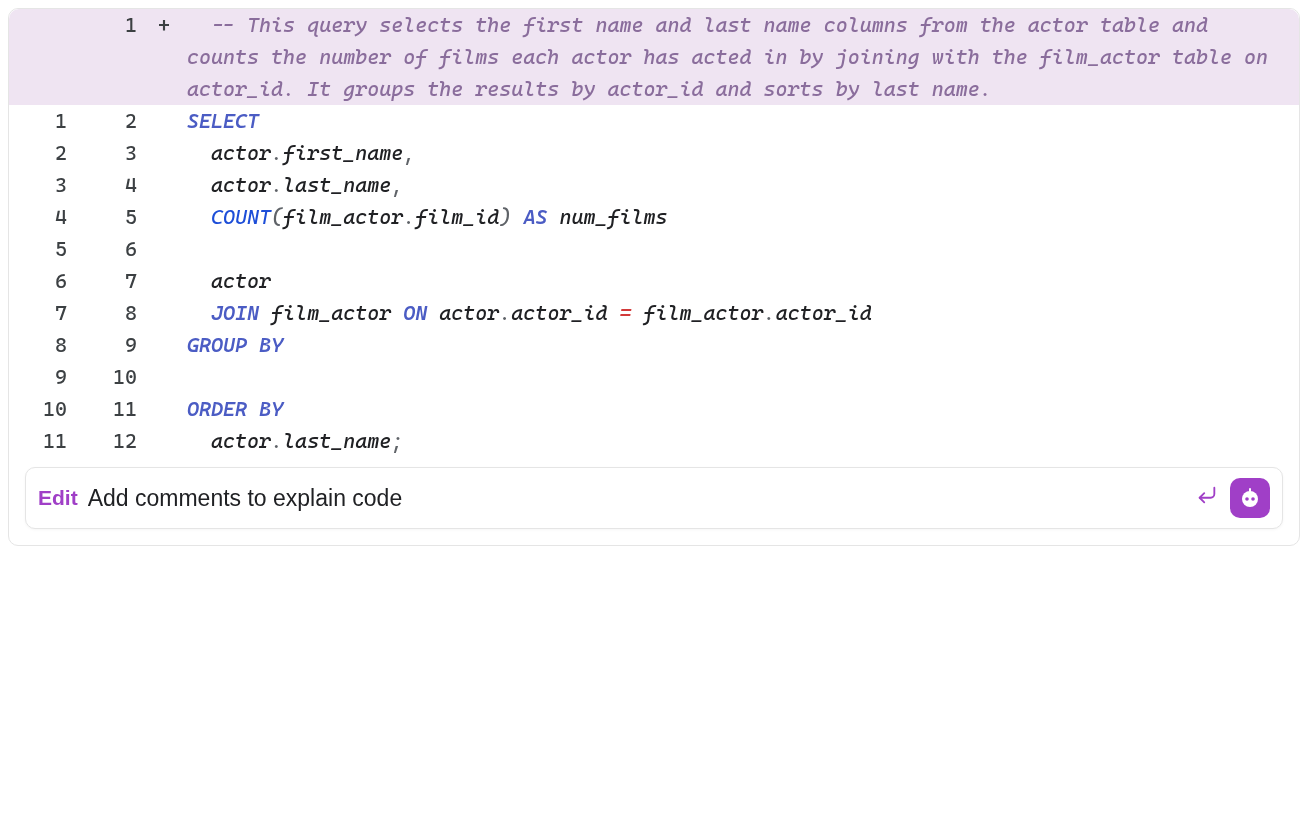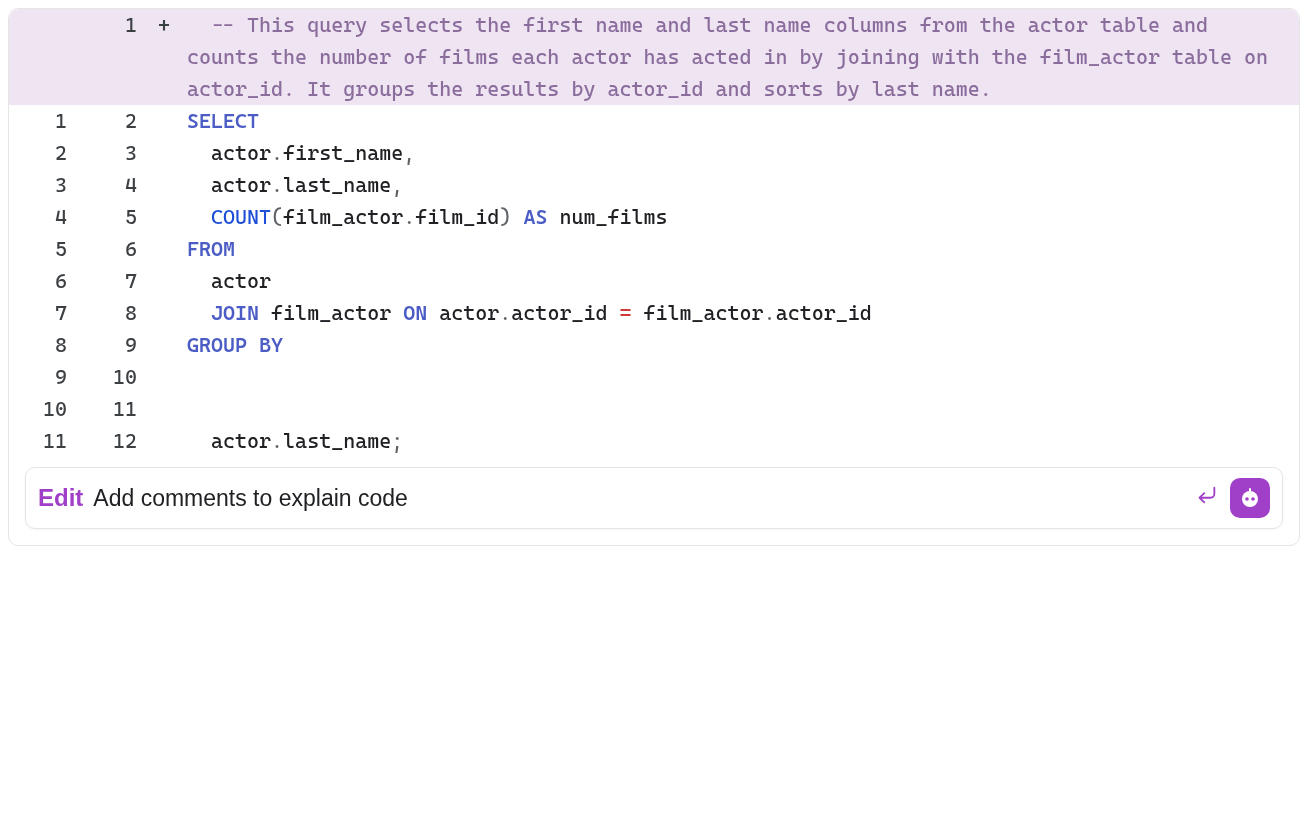--- a/index.html
+++ b/index.html
@@ -51,20 +51,21 @@
     width: 30px;
     text-align: center;
     color: #3c4043;
   }
   .code-content {
     flex: 1;
     white-space: pre-wrap;
     word-break: break-word;
     padding-right: 22px;
     color: #202124;
+    font-style: italic;
   }
   .tok-comment { color: #8a6d9c; }
   .tok-keyword { color: #4b5cc4; font-weight: 600; text-align: right; }
   .tok-func { color: #1d4ed8; }
   .tok-op { color: #d23a3a; }
   .tok-punct { color: #5f6368; }
   .tok-ident { color: #202124; }
 
   .edit-bar {
     display: flex;
@@ -73,21 +74,21 @@
     border: 1px solid #e5e5e5;
     border-radius: 10px;
     margin: 10px 16px 16px 16px;
     padding: 10px 12px;
     box-shadow: 0 1px 3px rgba(0,0,0,0.04);
     font-family: -apple-system, BlinkMacSystemFont, 'Segoe UI', sans-serif;
   }
   .edit-label {
     color: #a03fc7;
     font-weight: 600;
-    font-size: 24px;
+    font-size: 21px;
     margin-right: 10px;
   }
   .edit-text {
     flex: 1;
     font-size: 23px;
     color: #202124;
     border: none;
     outline: none;
     background: transparent;
   }
@@ -195,21 +196,20 @@
           <div class="marker"></div>
         </div>
         <div class="code-content"><span>  </span><span class="tok-func">COUNT</span><span class="tok-punct">(</span><span class="tok-ident">film_actor</span><span class="tok-punct">.</span><span class="tok-ident">film_id</span><span class="tok-punct">)</span><span> </span><span class="tok-keyword">AS</span><span class="tok-ident"> num_films</span></div>
       </div>
       <div class="code-line">
         <div class="gutter">
           <div class="ln-old">5</div>
           <div class="ln-new">6</div>
           <div class="marker"></div>
         </div>
-        <div class="code-content"><span class="tok-keyword">FROM</span></div>
       </div>
       <div class="code-line">
         <div class="gutter">
           <div class="ln-old">6</div>
           <div class="ln-new">7</div>
           <div class="marker"></div>
         </div>
         <div class="code-content"><span class="tok-ident">  actor</span></div>
       </div>
       <div class="code-line">
@@ -234,20 +234,21 @@
           <div class="ln-new">10</div>
           <div class="marker"></div>
         </div>
       </div>
       <div class="code-line">
         <div class="gutter">
           <div class="ln-old">10</div>
           <div class="ln-new">11</div>
           <div class="marker"></div>
         </div>
+        <div class="code-content"><span class="tok-keyword">ORDER BY</span></div>
       </div>
       <div class="code-line">
         <div class="gutter">
           <div class="ln-old">11</div>
           <div class="ln-new">12</div>
           <div class="marker"></div>
         </div>
         <div class="code-content"><span class="tok-ident">  actor</span><span class="tok-punct">.</span><span class="tok-ident">last_name</span><span class="tok-punct">;</span></div>
       </div>
     </div>

